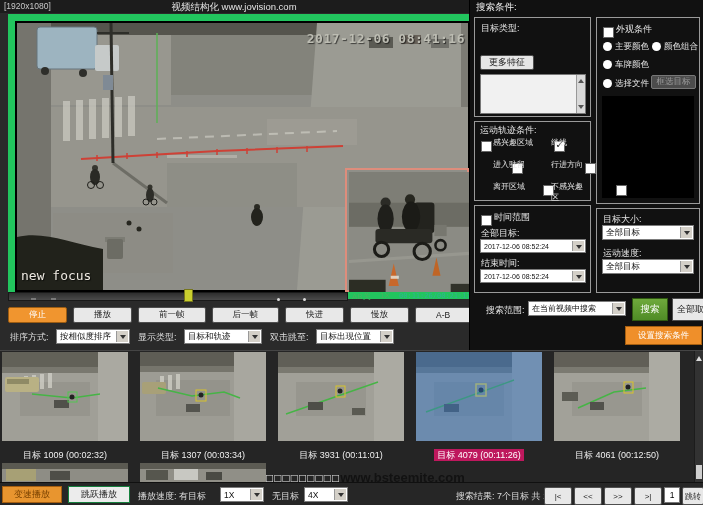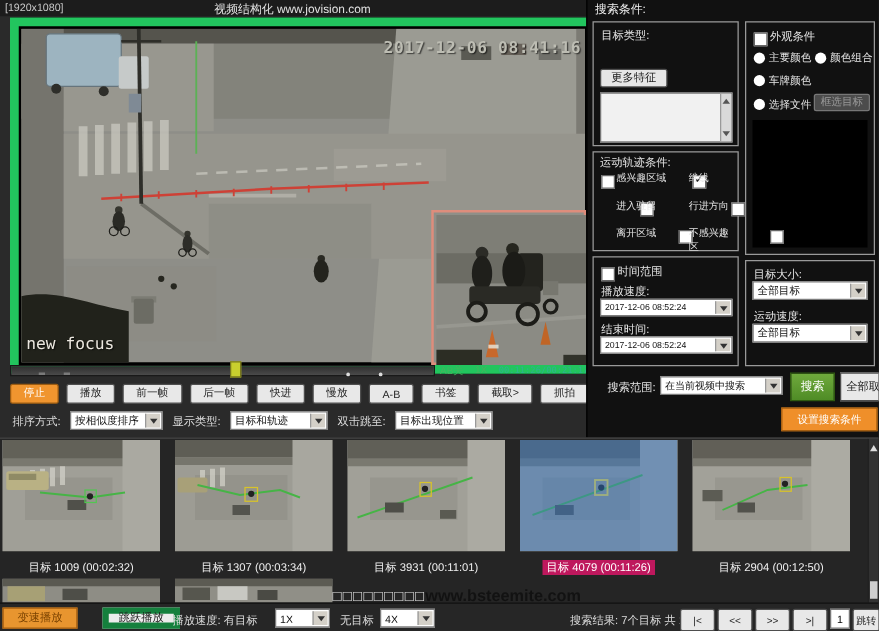--- a/index.html
+++ b/index.html
@@ -23,21 +23,21 @@
   .track{left:0;top:3px;width:338px;height:7px;background:linear-gradient(#2e2e2e,#4a4a4a);
          border:1px solid #191919;}
   .tick{top:5px;width:5px;height:2px;background:#7a7a7a;}
   .slider{left:176px;top:0;width:9px;height:13px;background:#c9cf2e;border:1px solid #76761c;box-sizing:border-box;}
   .mark-dot{top:5px;width:3px;height:3px;border-radius:50%;background:#ddd;}
   .ab-text{left:344px;top:2px;font-size:8px;color:#46b45e;}
   .spd-text{left:372px;top:2px;font-size:8px;color:#46b45e;}
   .time-text{left:391px;top:2.5px;font-size:7px;color:#2fb491;font-family:"DejaVu Sans Mono",monospace;}
   
   .btn-row{left:8px;top:305px;width:457px;height:20px;display:flex;gap:6px;align-items:center;}
-  .tbtn{height:16px;padding:0 10px;background:#e8e8e8;border:1px solid #4e4e4e;border-radius:2px;
+  .tbtn{height:16px;padding:0 20px;background:#e8e8e8;border:1px solid #4e4e4e;border-radius:2px;
         font-size:8.5px;color:#1c1c1c;display:inline-flex;align-items:center;justify-content:center;white-space:nowrap;}
   .tbtn.orange{background:#f0952f;border-color:#9c5c12;color:#fff;}
   
   .filter-row{left:8px;top:328px;width:457px;height:18px;}
   .flabel{font-size:9px;color:#dcdcdc;top:3px;}
   
   .dd{background:#fff;border:1px solid #7c7c7c;height:15px;box-sizing:border-box;display:flex;
       align-items:center;font-size:8.5px;color:#111;padding:0 14px 0 3px;position:absolute;overflow:hidden;}
   .dd .dd-t{white-space:nowrap;overflow:hidden;}
   .dd .arr{position:absolute;right:1px;top:1px;bottom:1px;width:11px;background:#d4d0c8;
@@ -290,21 +290,21 @@
       <span class="abs glabel" style="left:76px;top:37px;font-size:8px">行进方向</span>
       <span class="abs cb" style="left:6px;top:60px"></span>
       <span class="abs glabel" style="left:18px;top:59px;font-size:8px">离开区域</span>
       <span class="abs cb" style="left:64px;top:60px"></span>
       <span class="abs glabel" style="left:76px;top:59px;font-size:8px">不感兴趣区</span>
     </div>
 
     <div class="abs gbox box4">
       <span class="abs cb" style="left:6px;top:6px"></span>
       <span class="abs glabel" style="left:19px;top:5px">时间范围</span>
-      <span class="abs glabel" style="left:6px;top:21px">播放速度:</span>
+      <span class="abs glabel" style="left:6px;top:21px">全部目标:</span>
       <div class="dd" style="left:5px;top:33px;width:106px;height:14px;font-size:7px">
         <span class="dd-t">2017-12-06 08:52:24</span>
         <span class="arr"></span>
       </div>
       <span class="abs glabel" style="left:6px;top:51px">结束时间:</span>
       <div class="dd" style="left:5px;top:63px;width:106px;height:14px;font-size:7px">
         <span class="dd-t">2017-12-06 08:52:24</span>
         <span class="arr"></span>
       </div>
     </div>
@@ -431,21 +431,21 @@
     <div class="abs rlabel-wrap" style="left:140px">
       <span class="rlabel">目标 1307 (00:03:34)</span>
     </div>
     <div class="abs rlabel-wrap" style="left:278px">
       <span class="rlabel">目标 3931 (00:11:01)</span>
     </div>
     <div class="abs rlabel-wrap" style="left:416px">
       <span class="rlabel on">目标 4079 (00:11:26)</span>
     </div>
     <div class="abs rlabel-wrap" style="left:554px">
-      <span class="rlabel">目标 2904 (00:12:50)</span>
+      <span class="rlabel">目标 4061 (00:12:50)</span>
     </div>
 
     <div class="abs thumb2" style="left:2px">
       <svg width="126" height="20" viewBox="0 0 126 20" preserveAspectRatio="none">
         <rect width="126" height="20" fill="#8e8d85"></rect>
           <rect width="126" height="6" fill="#5a5951"></rect>
         <rect x="4" y="6" width="30" height="12" fill="#a7a075"></rect>
           <rect x="48" y="8" width="20" height="9" fill="#4e4e48"></rect>
       </svg>
     </div>
@@ -465,21 +465,21 @@
     </div>
 
     <div class="abs rscroll">
       <span class="up"></span>
       <span class="handle"></span>
     </div>
   </div>
 
   <div class="abs bottombar">
     <div class="abs bb-btn" style="left:2px;width:60px;background:#e8952f;border:1px solid #a55e10;color:#7a4200">变速播放</div>
-    <div class="abs bb-btn" style="left:82px;width:62px;background:#ececec;border:5px solid #15803d;color:#1c1c1c">跳跃播放</div>
+    <div class="abs bb-btn" style="left:68px;width:62px;background:#ececec;border:1px solid #15803d;color:#1c1c1c">跳跃播放</div>
     <span class="abs bb-label" style="left:138px">播放速度: 有目标</span>
     <div class="dd" style="left:220px;top:4px;width:44px">
       <span class="dd-t">1X</span>
       <span class="arr"></span>
     </div>
     <span class="abs bb-label" style="left:272px">无目标</span>
     <div class="dd" style="left:304px;top:4px;width:44px">
       <span class="dd-t">4X</span>
       <span class="arr"></span>
     </div>

